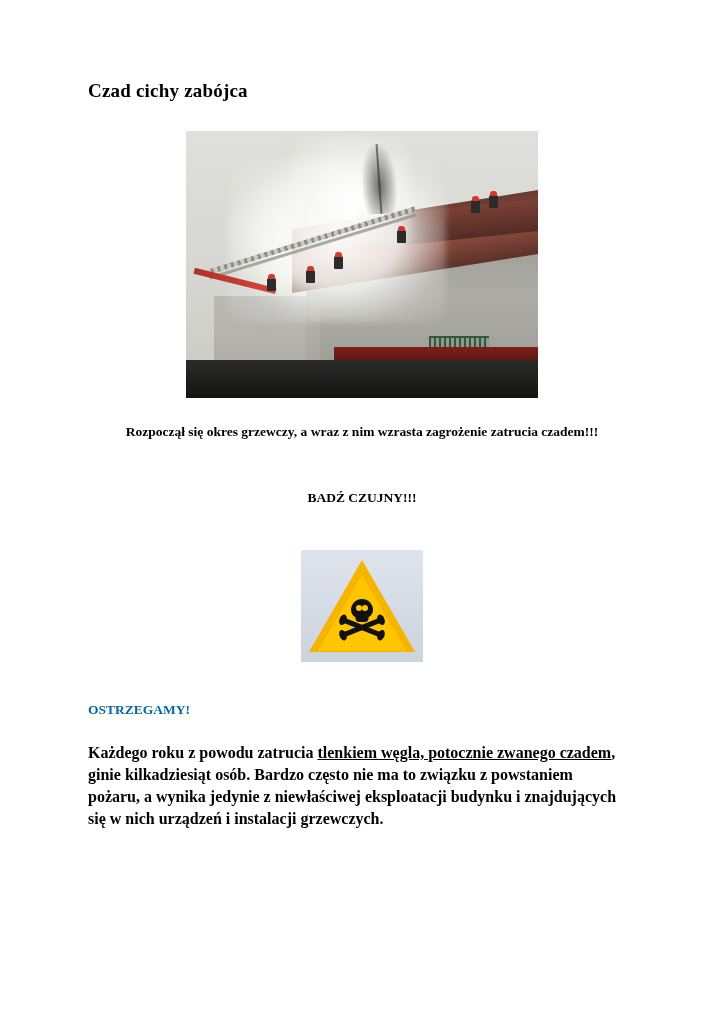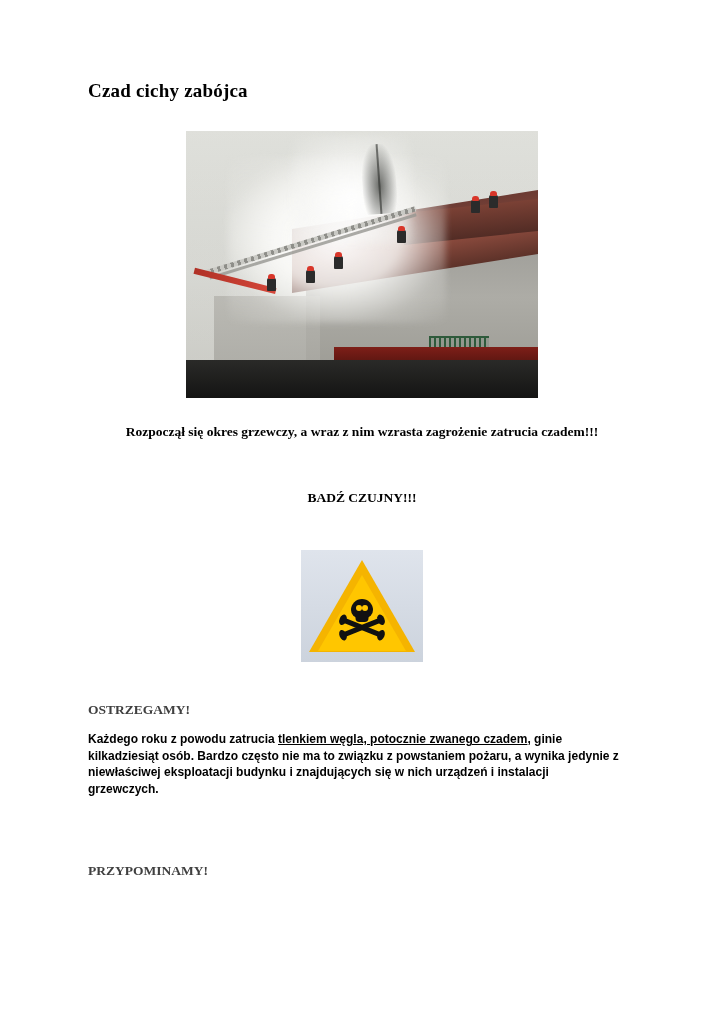--- a/index.html
+++ b/index.html
@@ -222,33 +222,33 @@
   .bone:before, .bone:after {
     content: "";
     position: absolute; top: -3px; width: 7px; height: 11px;
     background: #111111; border-radius: 50%;
   }
   .bone:before { left: -3px; }
   .bone:after { right: -3px; }
 
   
   .red-head {
-    color: #404040;
+    color: #0369a1;
     font-weight: bold;
     font-size: 13.5px;
     font-family: "Liberation Serif", serif;
   }
   .h-ostrzegamy { margin-top: 40px; }
   .h-przypominamy { margin-top: 66px; }
   .body-par {
-    margin-top: 13px;
-    font-size: 12px;
+    margin-top: 24px;
+    font-size: 16px;
     font-weight: bold;
     line-height: 1.38;
-    font-family: Liberation Sans, sans-serif;
+    font-family: Liberation Serif, serif;
     max-width: 534px;
   }
   .u { text-decoration: underline; }
 </style>
 </head>
 <body>
 
 <div class="page">
   <div class="content">
 
@@ -300,16 +300,15 @@
           </div>
           <div class="jaw"></div>
         </div>
       </div>
     </div>
 
     <p class="red-head h-ostrzegamy">OSTRZEGAMY!</p>
 
     <p class="body-par"><span>Każdego roku z powodu zatrucia </span><span class="u">tlenkiem węgla, potocznie zwanego czadem</span><span>, ginie kilkadziesiąt osób. Bardzo często nie ma to związku z powstaniem pożaru, a wynika jedynie z niewłaściwej eksploatacji budynku i znajdujących się w nich urządzeń i instalacji grzewczych.</span></p>
 
-    <p class="red-head h-przypominamy">PRZYPOMINAMY!</p>
 
   </div>
 </div>
 
 </body></html>

